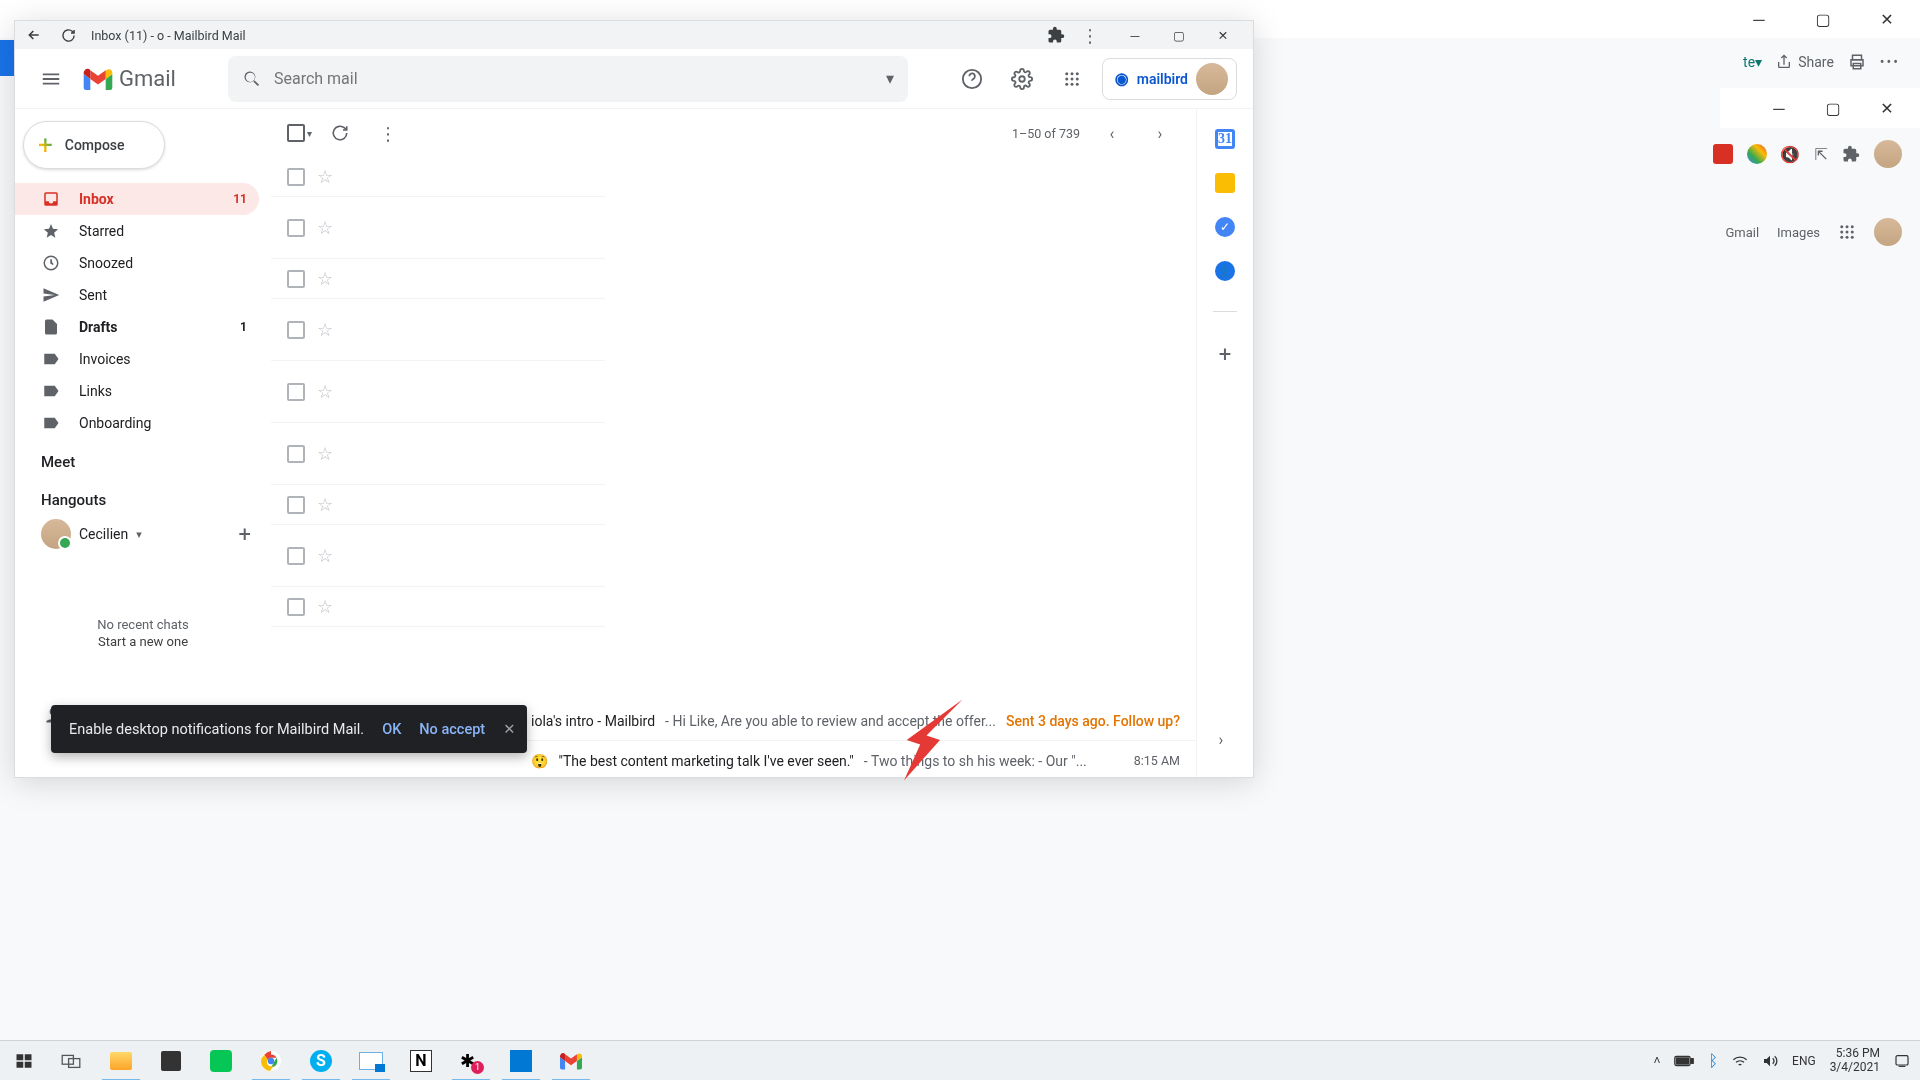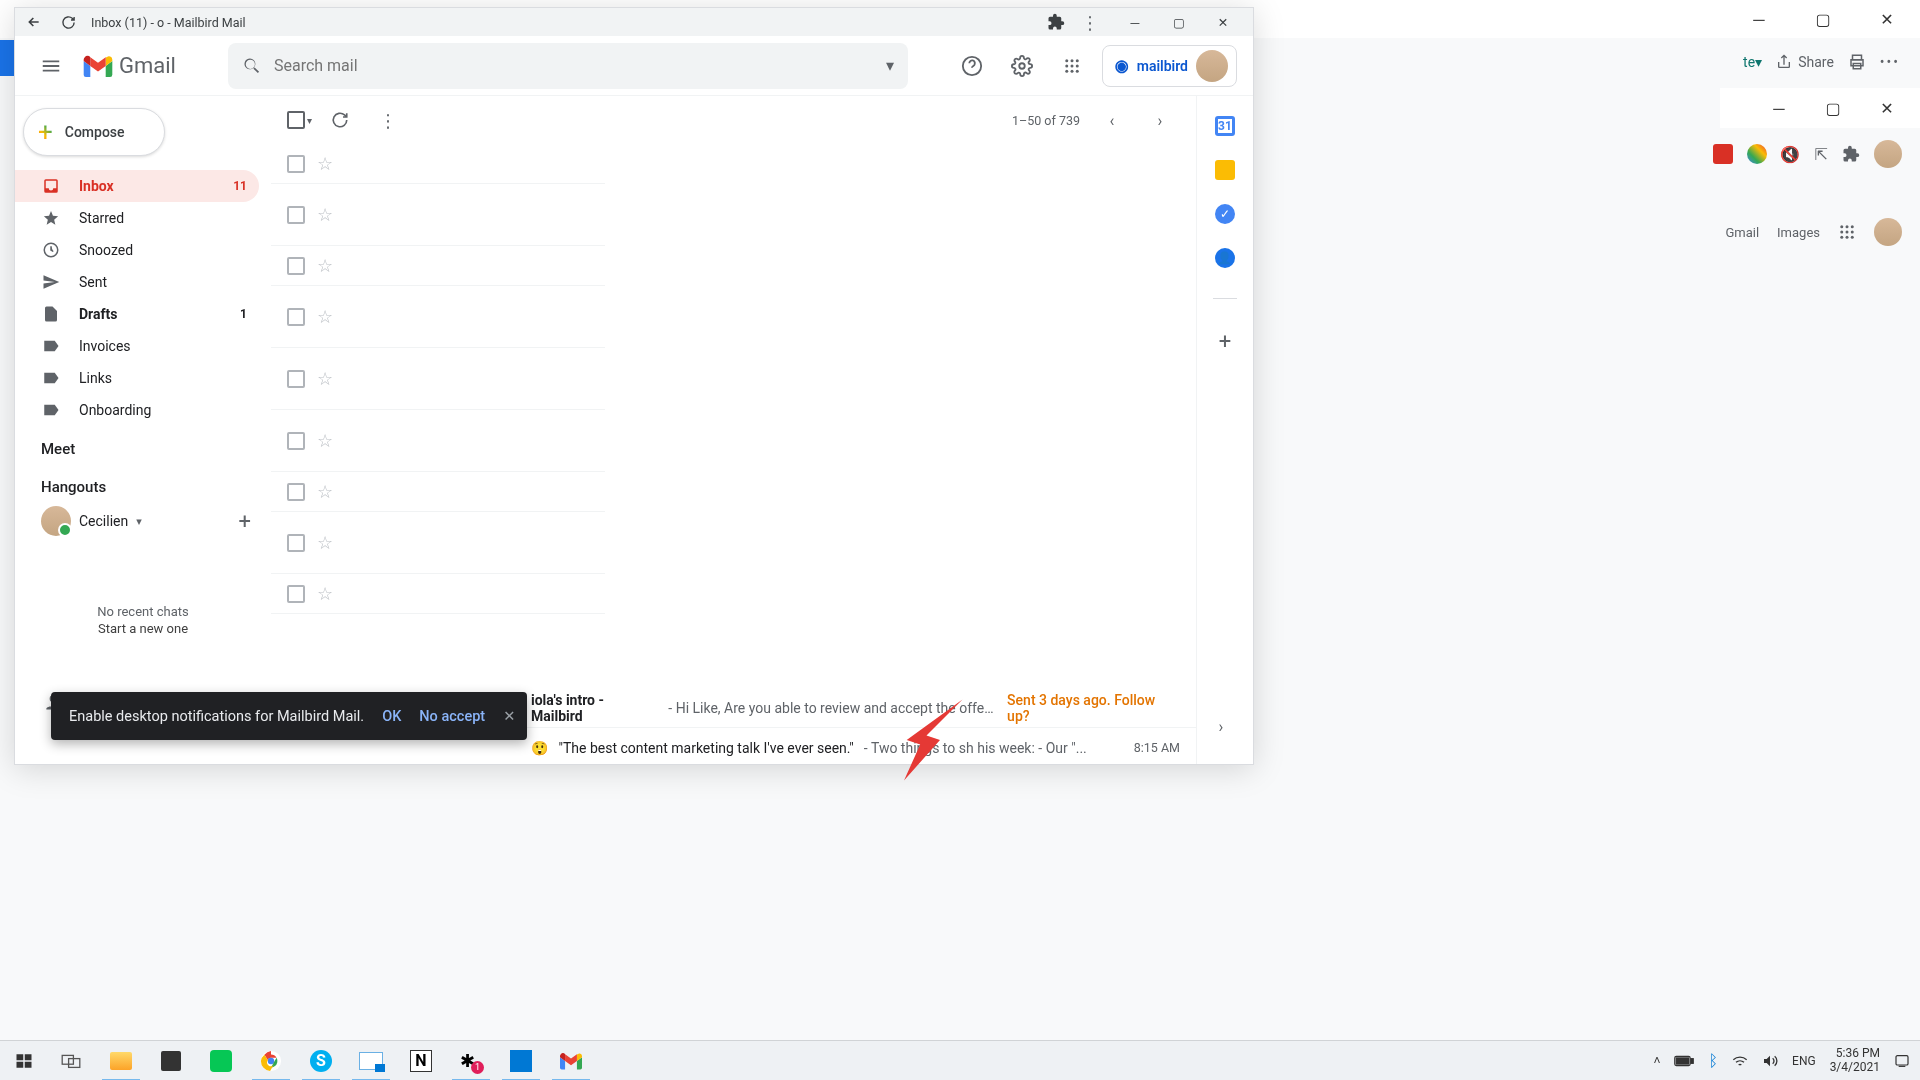--- a/index.html
+++ b/index.html
@@ -11,21 +11,21 @@
 .bg-winbtn { width: 46px; height: 32px; display: flex; align-items: center; justify-content: center; color: #333; }
 .bg-toolbar { position: absolute; top: 38px; right: 0; left: 0; height: 48px; display: flex; align-items: center; justify-content: flex-end; padding: 0 20px; gap: 14px; color: #5f6368; font-size: 14px; }
 .bg-share { display: flex; align-items: center; gap: 6px; }
 .bg-second-win-titlebar { position: absolute; top: 88px; right: 0; width: 200px; height: 40px; display: flex; justify-content: flex-end; align-items: center; gap: 8px; padding-right: 10px; background:#fff;}
 .bg-ext-row { position: absolute; top: 134px; right: 0; width: 260px; height: 40px; display: flex; align-items: center; justify-content: flex-end; gap: 14px; padding-right: 18px; }
 .bg-ext { width: 20px; height: 20px; border-radius: 3px; }
 .bg-google-row { position: absolute; top: 212px; right: 0; width: 260px; height: 40px; display:flex; align-items:center; justify-content:flex-end; gap:18px; padding-right: 18px; color:#5f6368; font-size:13px;}
 .bg-avatar-sm { width: 28px; height: 28px; border-radius: 50%; background: linear-gradient(#d7b899,#c4a582); }
 
 
-.mail-window { position: absolute; left: 14px; top: 7px; width: 1240px; height: 758px; background: #fff; box-shadow: 0 4px 30px rgba(0,0,0,.15); display: flex; flex-direction: column; border: 1px solid #dadce0;}
+.mail-window { position: absolute; left: 14px; top: 20px; width: 1240px; height: 758px; background: #fff; box-shadow: 0 4px 30px rgba(0,0,0,.15); display: flex; flex-direction: column; border: 1px solid #dadce0;}
 .mw-titlebar { height: 28px; background: #f1f3f4; display: flex; align-items: center; padding: 0 8px; gap: 12px; font-size: 12.5px; color: #3c4043; }
 .mw-navbtn { width: 22px; height: 22px; display: flex; align-items: center; justify-content: center; color: #5f6368; }
 .mw-title { flex: 1; white-space: nowrap; overflow: hidden; }
 .mw-winbtns { display: flex; gap: 0; margin-left: auto; }
 .mw-winbtn { width: 44px; height: 28px; display:flex; align-items:center; justify-content:center; }
 
 
 .gm-header { height: 60px; display: flex; align-items: center; padding: 0 16px; border-bottom: 1px solid #f1f3f4; gap: 12px; }
 .gm-menu { width: 40px; height: 40px; display:flex; align-items:center; justify-content:center; color:#5f6368; border-radius:50%;}
 .gm-logo { display:flex; align-items:center; gap: 6px; }
@@ -440,38 +440,38 @@
                 <span class="chk"></span>
                 <span class="star">☆</span>
                 <span class="sender"></span>
                 <span class="time" style="color:#e37400;font-weight:500;">eply?</span>
               </div>
             </div>
           <div class="white-overlay"></div>
 
           <div style="position:absolute; left:0; right:0; top: 544px;">
             <div class="visible-row" style="padding-left: 260px;">
-              <span style="font-weight:700;">iola's intro - Mailbird</span>
+              <span style="font-weight:400;">iola's intro - Mailbird</span>
               <span class="snippet"> - Hi Like, Are you able to review and accept the offer...</span>
               <span class="followup">Sent 3 days ago. Follow up?</span>
             </div>
             <div class="visible-row" style="padding-left: 260px;">
               <span>😲</span>
               <span style="font-weight:400;">"The best content marketing talk I've ever seen."</span>
               <span class="snippet"> - Two things to sh        his week: - Our "...</span>
               <span class="time2">8:15 AM</span>
             </div>
           </div>
         </div>
         <div class="scrollbar-thumb"></div>
       </div>
 
       <div class="sidepanel">
         <span class="sp-icn" style="background:#4285f4;position:relative;">
-            <span style="position:absolute;inset:3px;background:#ffffff;display:flex;align-items:center;justify-content:center;font-size:12px;color:#4285f4;font-weight:700;">31</span>
+            <span style="position:absolute;inset:3px;background:#ffffff;display:flex;align-items:center;justify-content:center;font-size:14px;color:#4285f4;font-weight:700;font-family:Liberation Serif, serif;">31</span>
           </span>
         <span class="sp-icn" style="background:#fbbc04;"></span>
         <span class="sp-icn" style="background:#4285f4;border-radius:50%;position:relative;">
             <span style="position:absolute;inset:0;display:flex;align-items:center;justify-content:center;color:#fff;font-size:12px;">✓</span>
           </span>
         <span class="sp-icn" style="background:#1a73e8;border-radius:50%;position:relative;">
             <span style="position:absolute;inset:0;display:flex;align-items:center;justify-content:center;color:#fff;font-size:12px;">👤</span>
           </span>
         <span class="sp-sep"></span>
         <span style="color:#5f6368;font-size:22px;">+</span>

